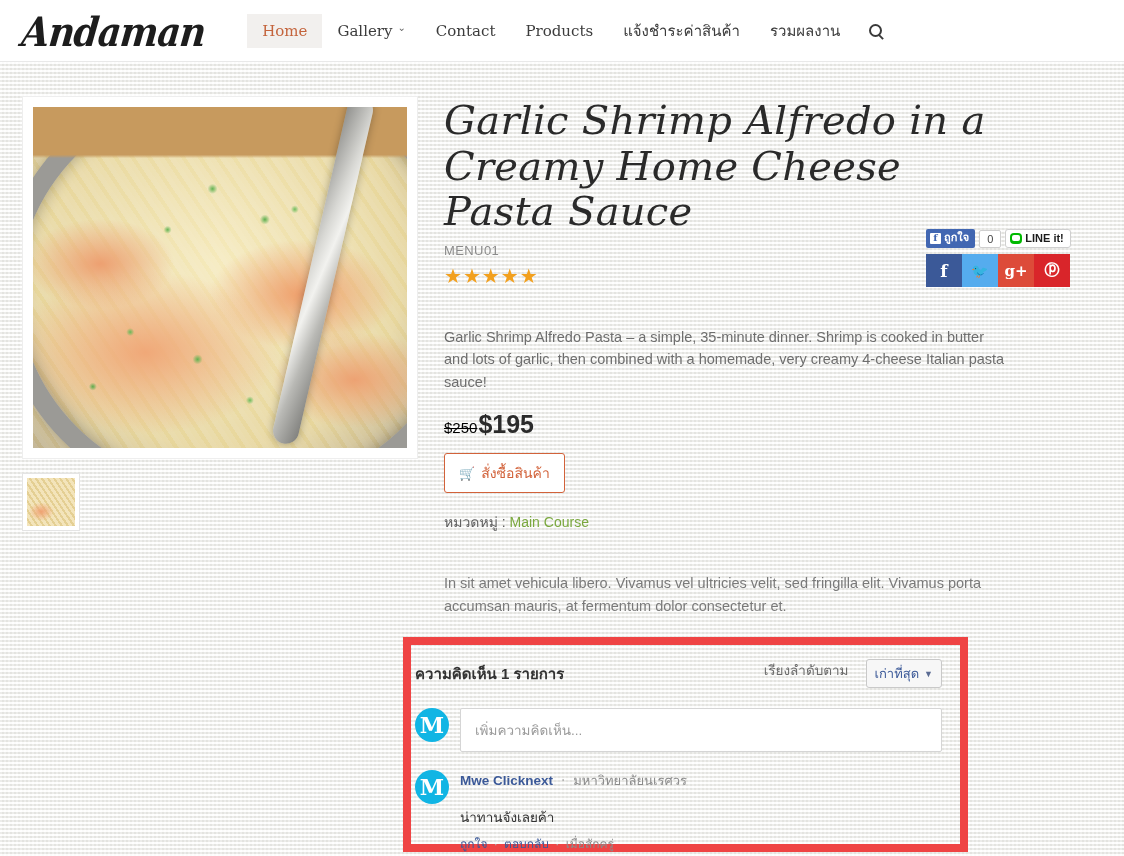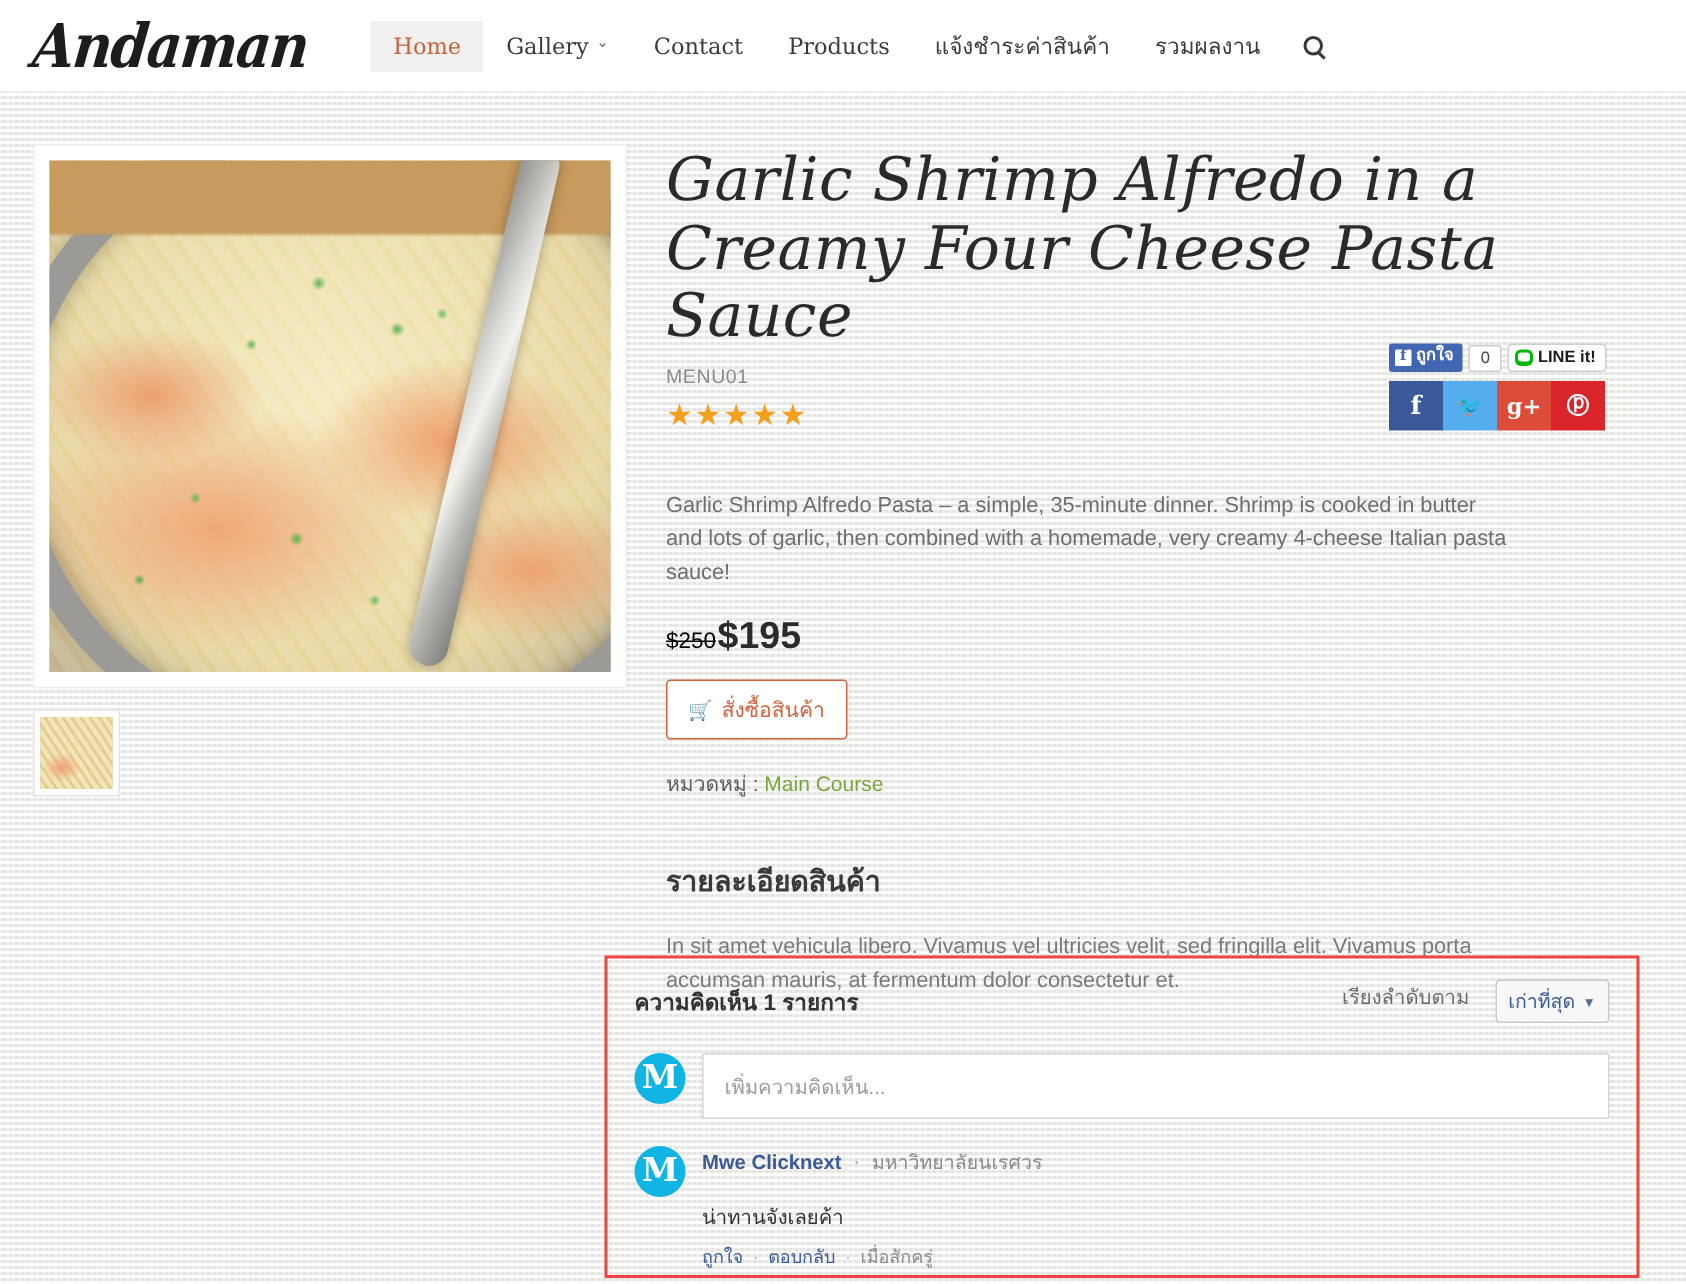--- a/index.html
+++ b/index.html
@@ -312,24 +312,24 @@
     color: #7a7a7a;
     margin-top: 18px;
     max-width: 565px;
   }
 
   
   .comments-box {
     position: absolute;
     left: 403px;
     top: 637px;
-    width: 690px;
+    width: 565px;
     height: 215px;
-    border: 2px solid #ef4444;
-    padding: 14px 18px 0 18px;
+    border: 8px solid #ef4444;
+    padding: 14px 18px 0 4px;
   }
   .cm-head { display: flex; align-items: center; justify-content: space-between; }
   .cm-count { font-size: 15px; font-weight: bold; color: #333; }
   .cm-sort { display: flex; align-items: flex-start; gap: 17px; }
   .cm-sort-label { font-size: 13.5px; color: #6b6b6b; }
   .cm-select {
     border: 1px solid #c9c9c9;
     background: #f7f7f7;
     border-radius: 3px;
     font-size: 13px;
@@ -423,21 +423,21 @@
     </div>
     <div class="thumbs">
       <div class="thumb">
         <div class="thumb-inner"></div>
       </div>
     </div>
   </div>
 
   <div class="detail">
 
-    <h1 class="title">Garlic Shrimp Alfredo in a Creamy Four Cheese Pasta Sauce</h1>
+    <h1 class="title">Garlic Shrimp Alfredo in a Creamy Home Cheese Pasta Sauce</h1>
     <div class="sku">MENU01</div>
     <div class="stars">★★★★★</div>
 
     
     <div class="social-wrap">
       <div class="social-top">
         <div class="fb-like">
           <span class="fb-f">f</span>
           <span>ถูกใจ</span>
         </div>
@@ -468,21 +468,20 @@
       <span>สั่งซื้อสินค้า</span>
     </div>
 
     <div class="category">
       <span>หมวดหมู่ :</span>
       <a>Main Course</a>
     </div>
 
     <div class="divider"></div>
 
-    <div class="sec-title">รายละเอียดสินค้า</div>
     <div class="sec-body">In sit amet vehicula libero. Vivamus vel ultricies velit, sed fringilla elit. Vivamus porta accumsan mauris, at fermentum dolor consectetur et.</div>
 
   </div>
 </div>
 
 <div class="comments-box">
   <div class="cm-head">
     <div class="cm-count">ความคิดเห็น 1 รายการ</div>
     <div class="cm-sort">
       <span class="cm-sort-label">เรียงลำดับตาม</span>

